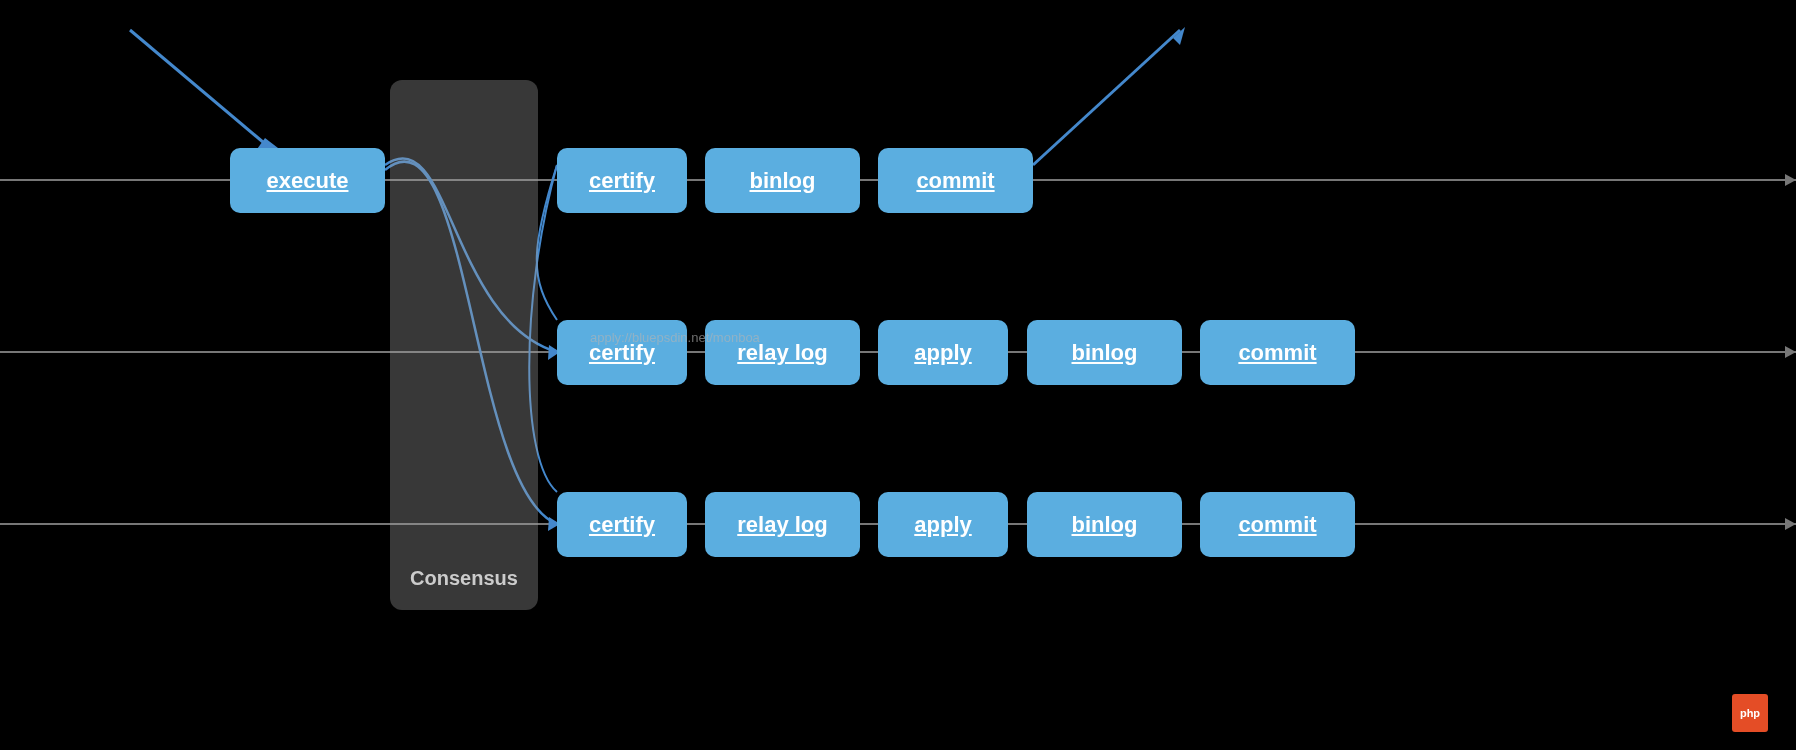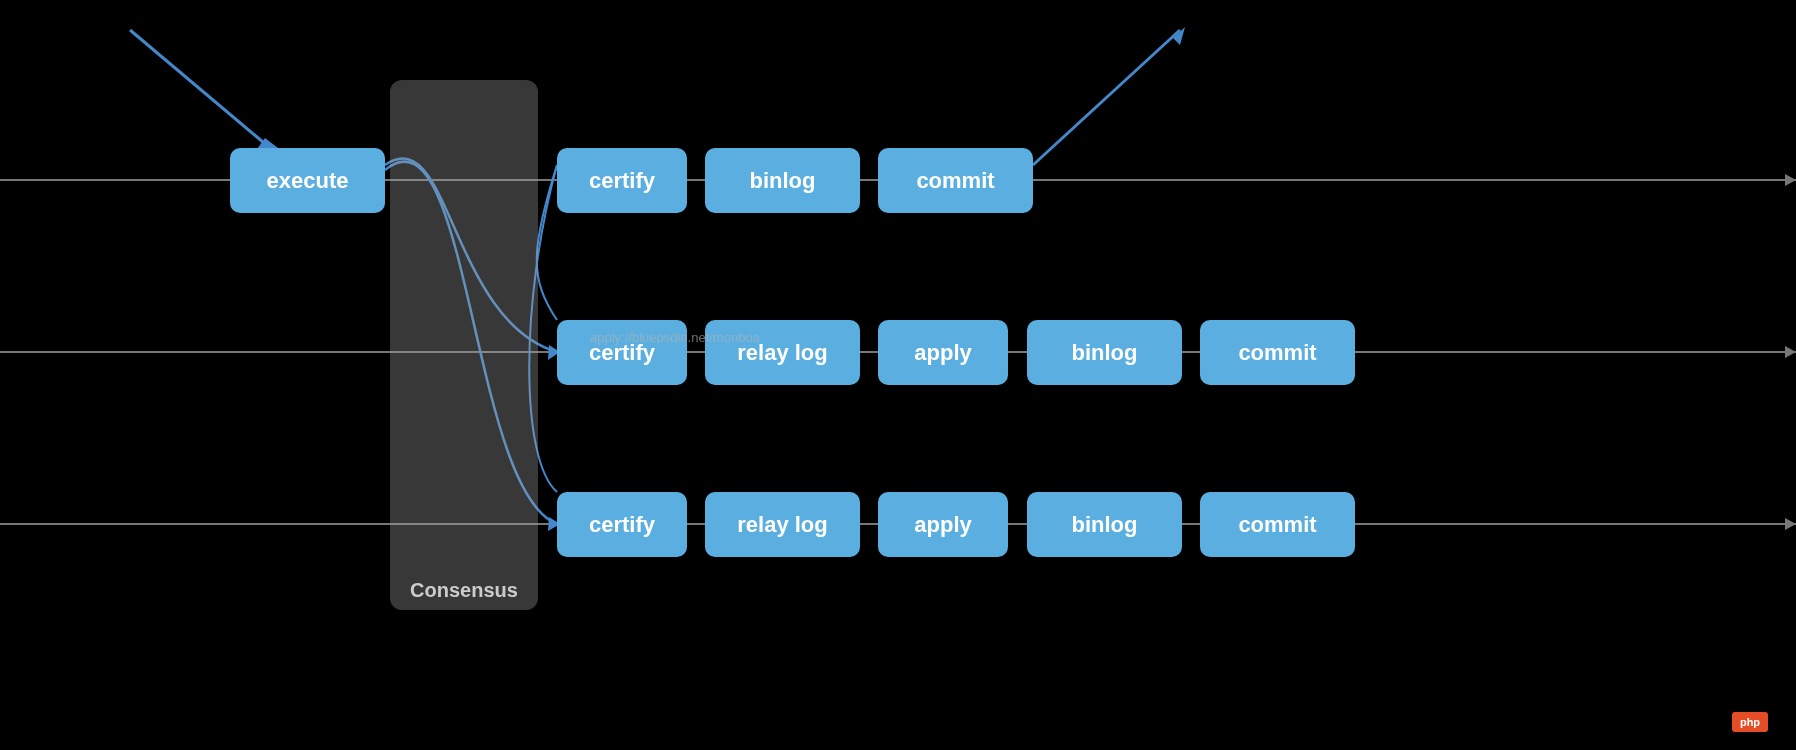--- a/index.html
+++ b/index.html
@@ -30,20 +30,21 @@
       position: absolute;
       background: #5baee0;
       border-radius: 10px;
       color: #fff;
       font-weight: bold;
       font-size: 22px;
       display: flex;
       align-items: center;
       justify-content: center;
       text-align: center;
+      text-decoration: underline;
     }
 
     
     .execute-box {
       left: 230px; top: 148px;
       width: 155px; height: 65px;
     }
     .certify1-box {
       left: 557px; top: 148px;
       width: 130px; height: 65px;
@@ -103,42 +104,42 @@
 
     .consensus-box {
       position: absolute;
       left: 390px; top: 80px;
       width: 148px; height: 530px;
       background: rgba(160,160,160,0.35);
       border-radius: 12px;
       display: flex;
       align-items: flex-end;
       justify-content: center;
-      padding-bottom: 8px;
+      padding-bottom: 20px;
     }
     .consensus-label {
       color: #ccc;
       font-size: 20px;
       font-weight: bold;
     }
 
     .watermark {
       position: absolute;
       top: 330px;
       left: 590px;
       color: rgba(180,180,180,0.6);
       font-size: 13px;
     }
 
     .php-badge {
       position: absolute;
       right: 28px;
       bottom: 18px;
       width: 36px;
-      height: 20px;
+      height: 38px;
       background: #e44d26;
       color: #fff;
       font-size: 11px;
       font-weight: bold;
       display: flex;
       align-items: center;
       justify-content: center;
       border-radius: 3px;
     }
   </style>

